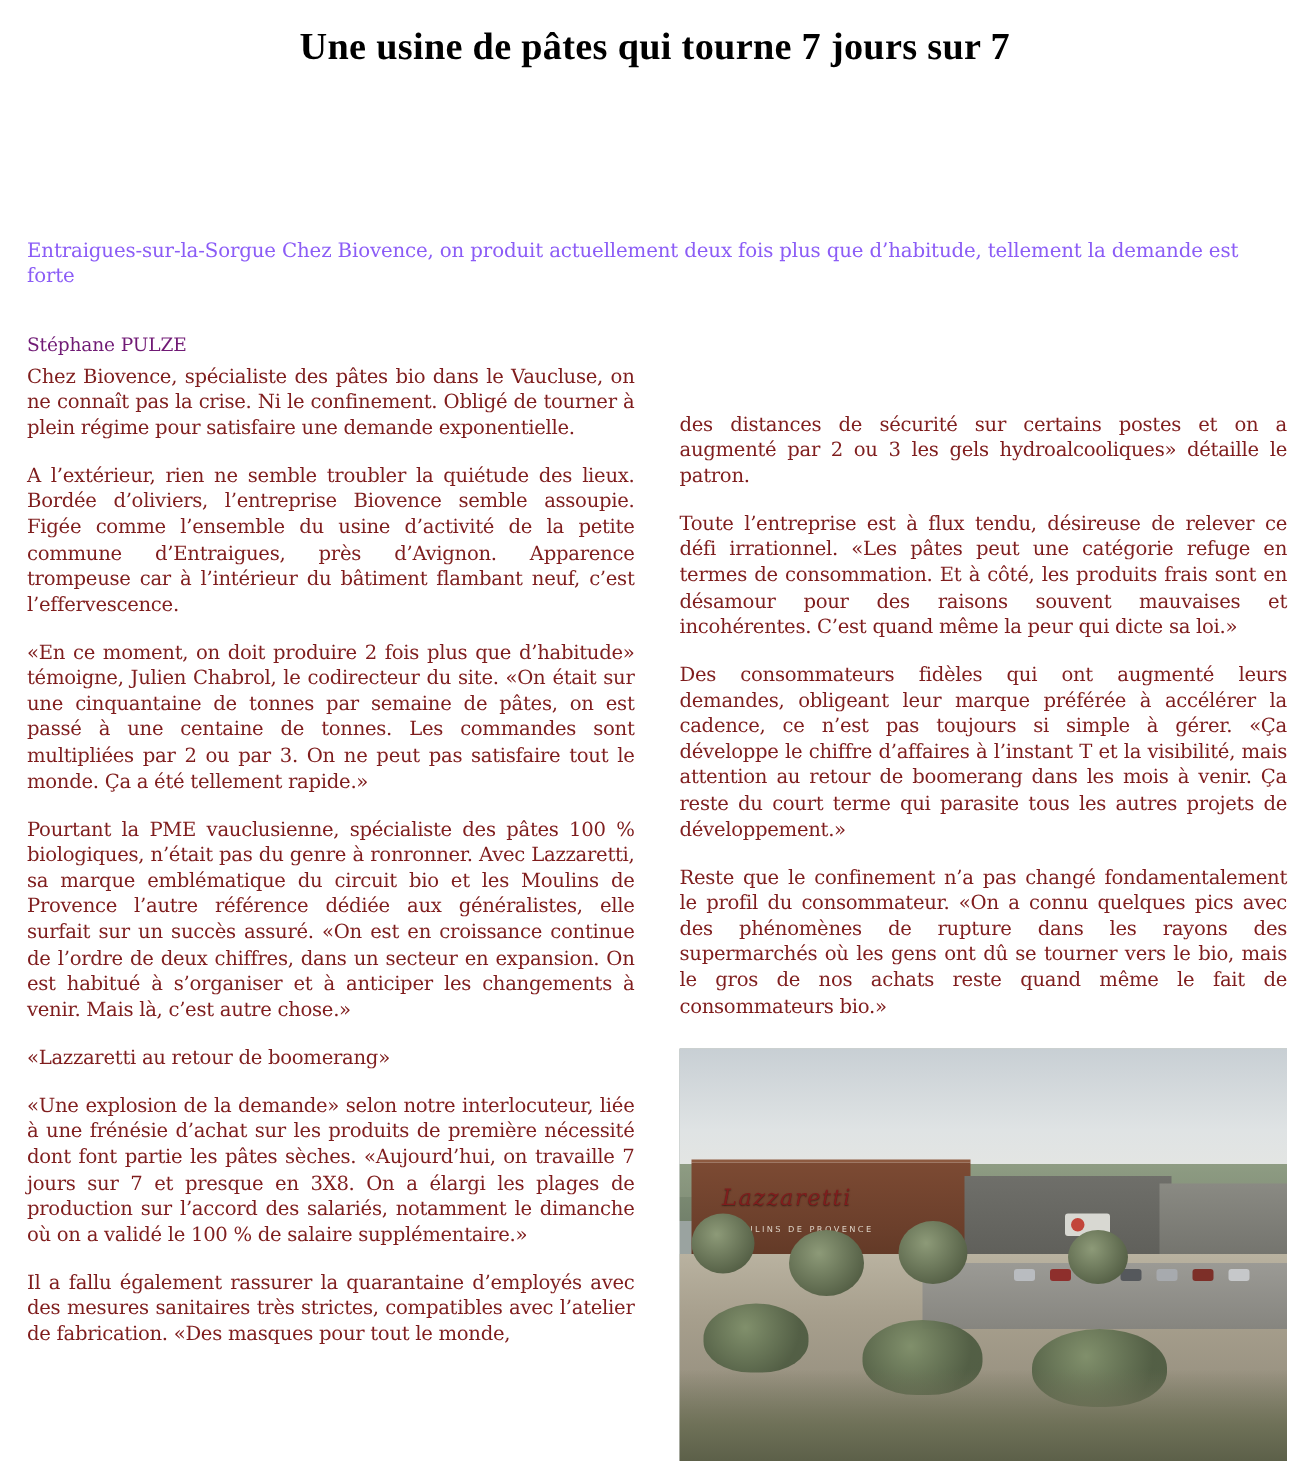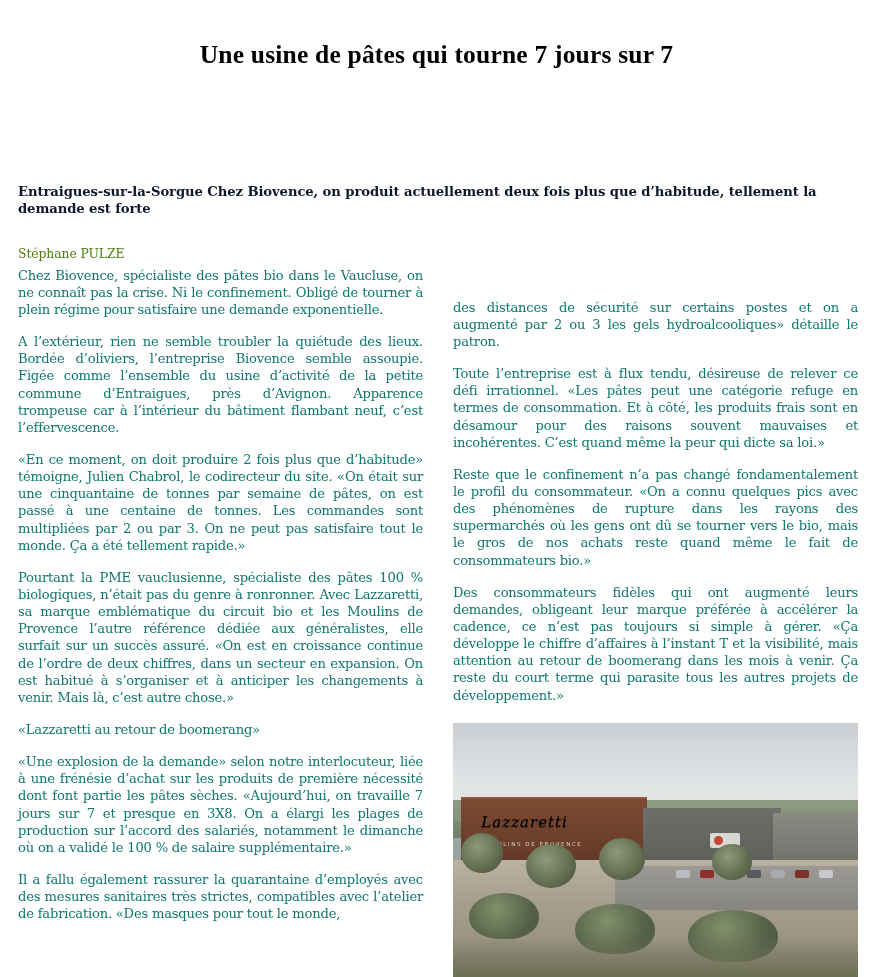--- a/index.html
+++ b/index.html
@@ -16,63 +16,63 @@
   }
   .page {
     position: relative;
     width: 873px;
     height: 977px;
     box-sizing: border-box;
     padding: 0 18px;
   }
   .headline {
     margin: 0;
-    padding-top: 40px;
+    padding-top: 16px;
     text-align: center;
     font-family: "Liberation Serif", serif;
     font-weight: bold;
     font-size: 25.5px;
     letter-spacing: 0.2px;
     color: #000;
   }
   .standfirst {
     margin-top: 114px;
     font-family: "DejaVu Serif", serif;
     font-size: 13.2px;
     line-height: 1.28;
-    font-weight: 700;
-    color: #0f172a;
+    font-weight: 400;
+    color: #8b5cf6;
     text-align: left;
     letter-spacing: -0.1px;
   }
   .byline {
     margin-top: 28px;
     font-family: "DejaVu Serif", serif;
     font-size: 12.4px;
-    color: #4d7c0f;
+    color: #701a75;
     letter-spacing: -0.1px;
   }
   .columns {
     margin-top: 6px;
     display: flex;
     gap: 30px;
     align-items: flex-start;
   }
   .col {
     width: 405px;
     flex: 0 0 405px;
   }
   .col p {
     margin: 0 0 15px 0;
     font-family: "DejaVu Serif", serif;
     font-size: 13.1px;
     line-height: 1.31;
     text-align: justify;
     letter-spacing: -0.2px;
-    color: #0f766e;
+    color: #7f1d1d;
   }
   .col p:last-child {
     margin-bottom: 0;
   }
   .col-right {
     padding-top: 0px;
     margin-top: 32px;
   }
   
   .photo {
@@ -120,21 +120,21 @@
     left: 79%;
     top: 33%;
     width: 21%;
     height: 18%;
     background: linear-gradient(#8a8a83 0%, #73736d 100%);
   }
   .logo-script {
     position: absolute;
     left: 7%;
     top: 33%;
-    color: #000000;
+    color: #7f1d1d;
     font-family: "DejaVu Serif", serif;
     font-style: italic;
     font-size: 15px;
     letter-spacing: 1px;
     text-shadow: 0 1px 1px rgba(0,0,0,.5);
   }
   .logo-sub {
     position: absolute;
     left: 8%;
     top: 43%;
@@ -229,22 +229,22 @@
       <p>«En ce moment, on doit produire 2 fois plus que d’habitude» témoigne, Julien Chabrol, le codirecteur du site. «On était sur une cinquantaine de tonnes par semaine de pâtes, on est passé à une centaine de tonnes. Les commandes sont multipliées par 2 ou par 3. On ne peut pas satisfaire tout le monde. Ça a été tellement rapide.»</p>
       <p>Pourtant la PME vauclusienne, spécialiste des pâtes 100 % biologiques, n’était pas du genre à ronronner. Avec Lazzaretti, sa marque emblématique du circuit bio et les Moulins de Provence l’autre référence dédiée aux généralistes, elle surfait sur un succès assuré. «On est en croissance continue de l’ordre de deux chiffres, dans un secteur en expansion. On est habitué à s’organiser et à anticiper les changements à venir. Mais là, c’est autre chose.»</p>
       <p>«Lazzaretti au retour de boomerang»</p>
       <p>«Une explosion de la demande» selon notre interlocuteur, liée à une frénésie d’achat sur les produits de première nécessité dont font partie les pâtes sèches. «Aujourd’hui, on travaille 7 jours sur 7 et presque en 3X8. On a élargi les plages de production sur l’accord des salariés, notamment le dimanche où on a validé le 100 % de salaire supplémentaire.»</p>
       <p>Il a fallu également rassurer la quarantaine d’employés avec des mesures sanitaires très strictes, compatibles avec l’atelier de fabrication. «Des masques pour tout le monde,</p>
     </div>
 
     <div class="col col-right">
       <p>des distances de sécurité sur certains postes et on a augmenté par 2 ou 3 les gels hydroalcooliques» détaille le patron.</p>
       <p>Toute l’entreprise est à flux tendu, désireuse de relever ce défi irrationnel. «Les pâtes peut une catégorie refuge en termes de consommation. Et à côté, les produits frais sont en désamour pour des raisons souvent mauvaises et incohérentes. C’est quand même la peur qui dicte sa loi.»</p>
+      <p>Des consommateurs fidèles qui ont augmenté leurs demandes, obligeant leur marque préférée à accélérer la cadence, ce n’est pas toujours si simple à gérer. «Ça développe le chiffre d’affaires à l’instant T et la visibilité, mais attention au retour de boomerang dans les mois à venir. Ça reste du court terme qui parasite tous les autres projets de développement.»</p>
       <p>Reste que le confinement n’a pas changé fondamentalement le profil du consommateur. «On a connu quelques pics avec des phénomènes de rupture dans les rayons des supermarchés où les gens ont dû se tourner vers le bio, mais le gros de nos achats reste quand même le fait de consommateurs bio.»</p>
-      <p>Des consommateurs fidèles qui ont augmenté leurs demandes, obligeant leur marque préférée à accélérer la cadence, ce n’est pas toujours si simple à gérer. «Ça développe le chiffre d’affaires à l’instant T et la visibilité, mais attention au retour de boomerang dans les mois à venir. Ça reste du court terme qui parasite tous les autres projets de développement.»</p>
 
       <div class="photo">
         <div class="sky"></div>
         <div class="treeline"></div>
         <div class="building"></div>
         <div class="building2"></div>
         <div class="building3"></div>
         <div class="logo-script">Lazzaretti</div>
         <div class="logo-sub">MOULINS DE PROVENCE</div>
         <div class="logo-badge"></div>

